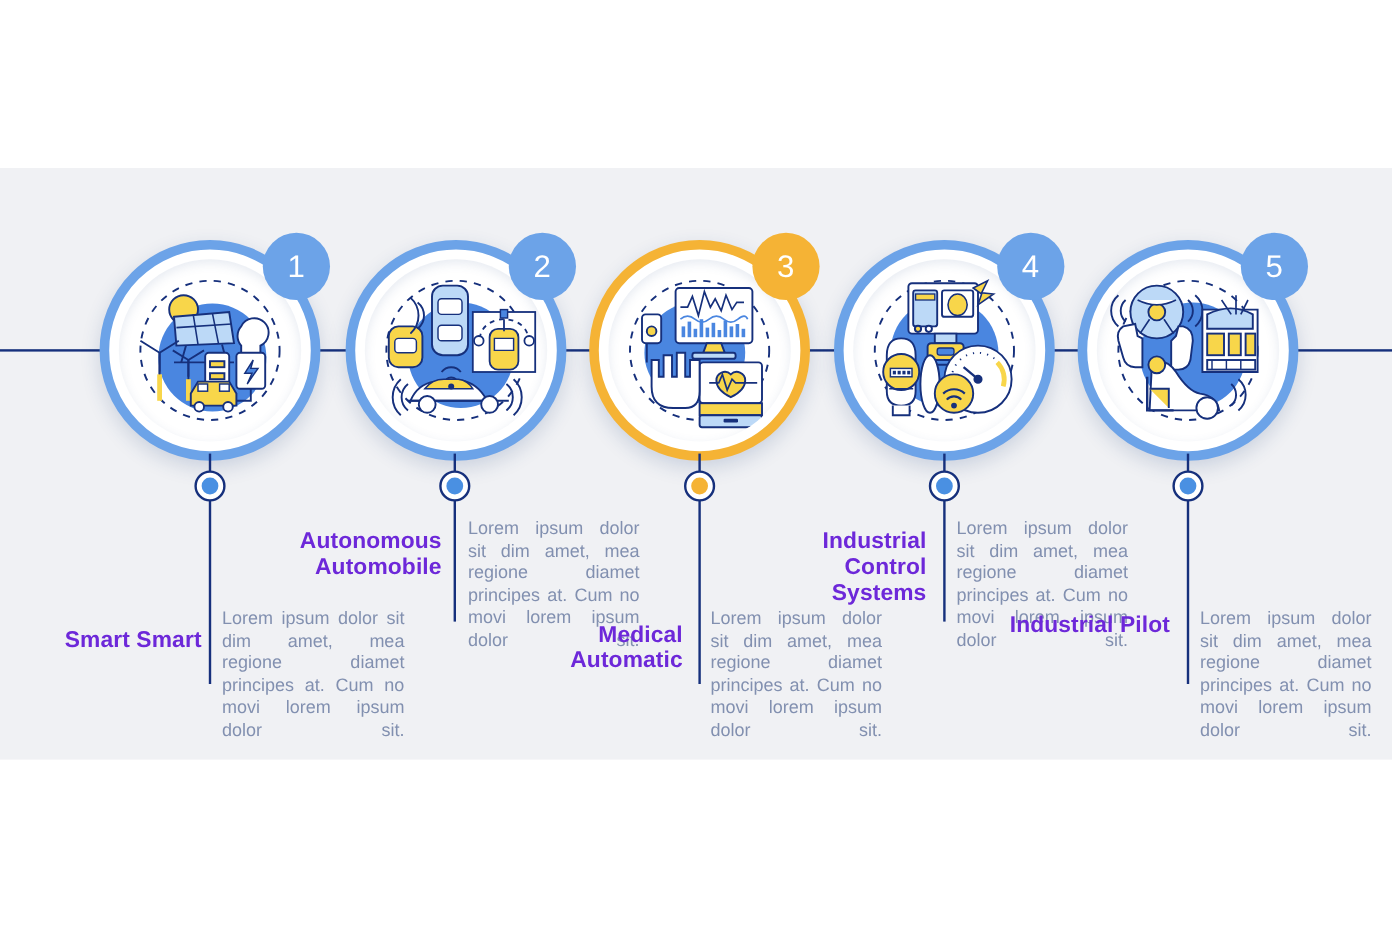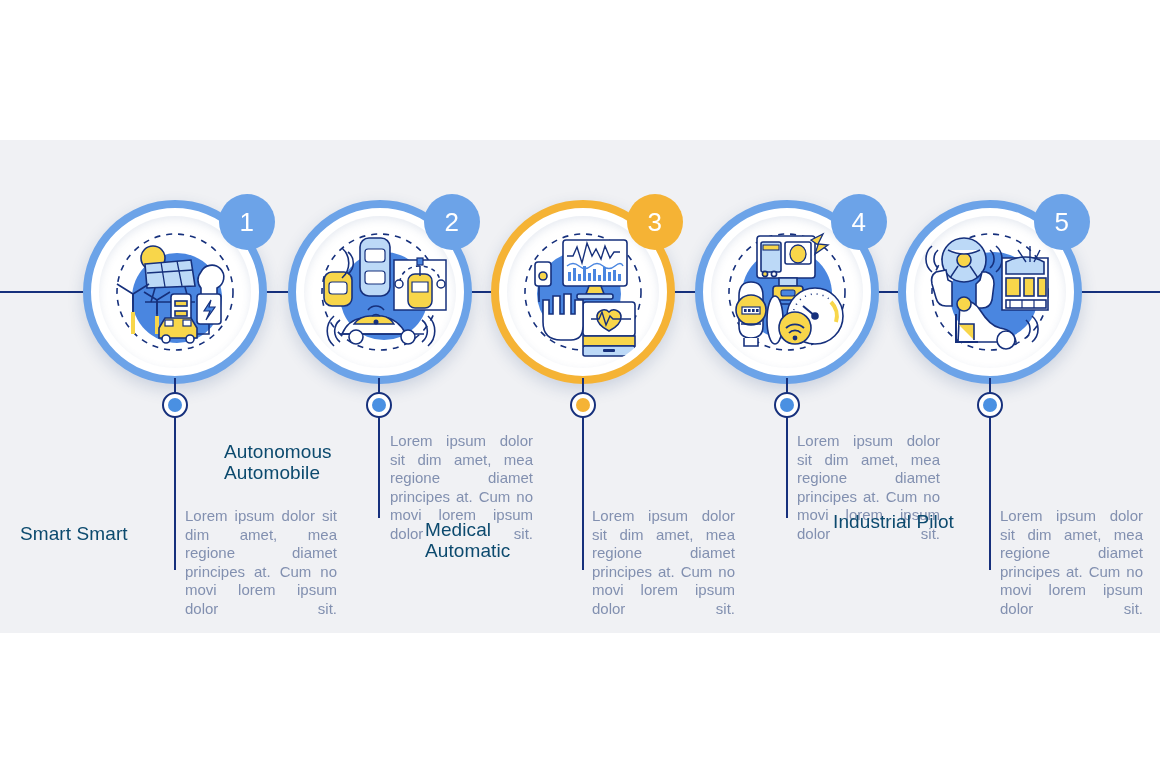--- a/index.html
+++ b/index.html
@@ -42,22 +42,22 @@
   .dot{
     position:absolute;width:26px;height:26px;border-radius:50%;
     box-sizing:border-box;border:2px solid #16307c;background:#ffffff;
     display:flex;align-items:center;justify-content:center;
   }
   .dot i{display:block;width:14px;height:14px;border-radius:50%;background:#4a90e2;}
   .dot.amber i{background:#f5b335;}
 
   
   .ttl{
-    position:absolute;text-align:left;color:#0c4a6e;
-    font-size:19px;font-weight:400;line-height:1.12;letter-spacing:.1px;
+    position:absolute;text-align:right;color:#6d28d9;
+    font-size:19px;font-weight:700;line-height:1.12;letter-spacing:.1px;
   }
   .body{
     position:absolute;color:#8290b0;
     font-size:15px;line-height:1.24;text-align:justify;
     text-align-last:justify;
   }
 
   
   .art{position:absolute;left:0;top:0;width:152px;height:152px;}
 </style>
@@ -303,20 +303,21 @@
           <path d="M78 117 a8 8 0 0 1 12 0" fill="none" stroke-width="1.8"></path>
           <circle cx="84" cy="122" r="2.4" fill="#16307c" stroke="none"></circle>
         </g>
       </svg>
     </div>
   </div>
   <div class="drop" style="left:786px;top:378px;height:140px;"></div>
   <div class="dot" style="left:774px;top:392px;">
     <i></i>
   </div>
+  <div class="ttl" style="left:620px;top:441px;width:152px;">Industrial Control Systems</div>
   <div class="body" style="left:797px;top:432px;width:143px;">Lorem ipsum dolor sit dim amet, mea regione diamet principes at. Cum no movi lorem ipsum dolor sit.</div>
 
   <div class="node" style="left:898px;top:200px;">
     <div class="ring"></div>
     <div class="badge">5</div>
     <div class="inner">
       <svg class="art" viewBox="0 0 152 152">
         <circle cx="80" cy="80" r="44" fill="#4a86e0"></circle>
         <circle cx="76" cy="76" r="58" fill="none" stroke="#16307c" stroke-width="1.6" stroke-dasharray="6 6"></circle>
 

